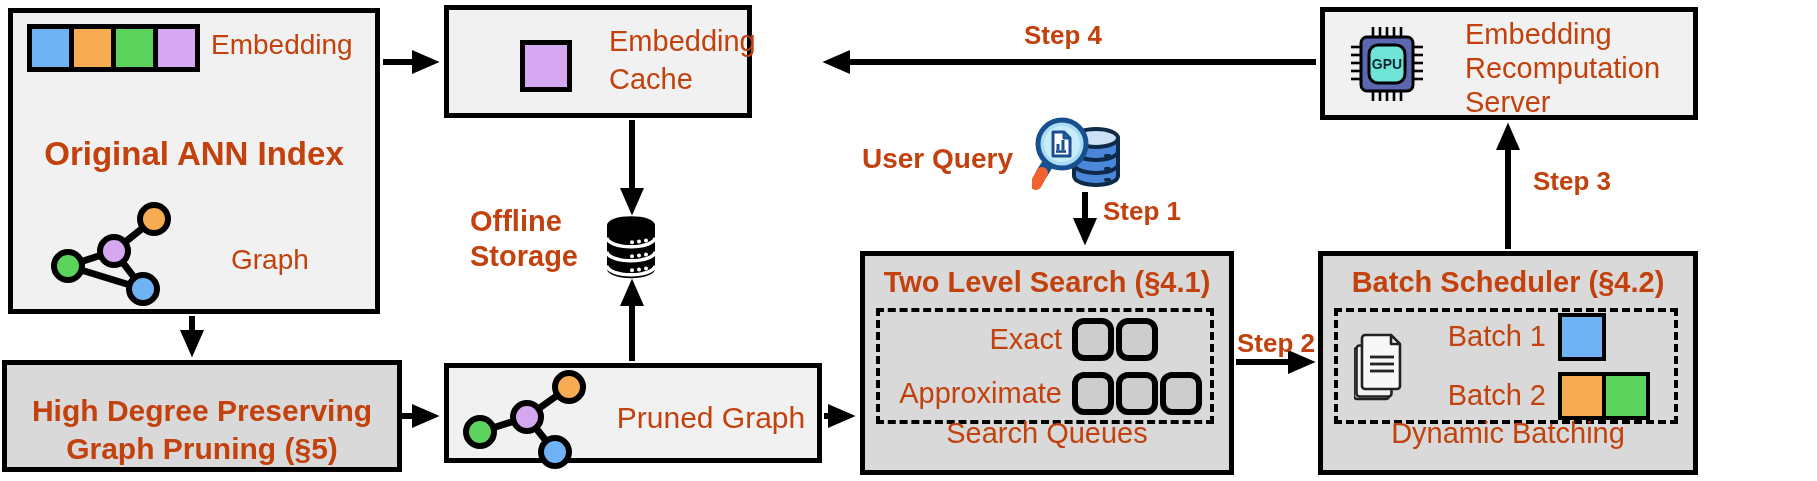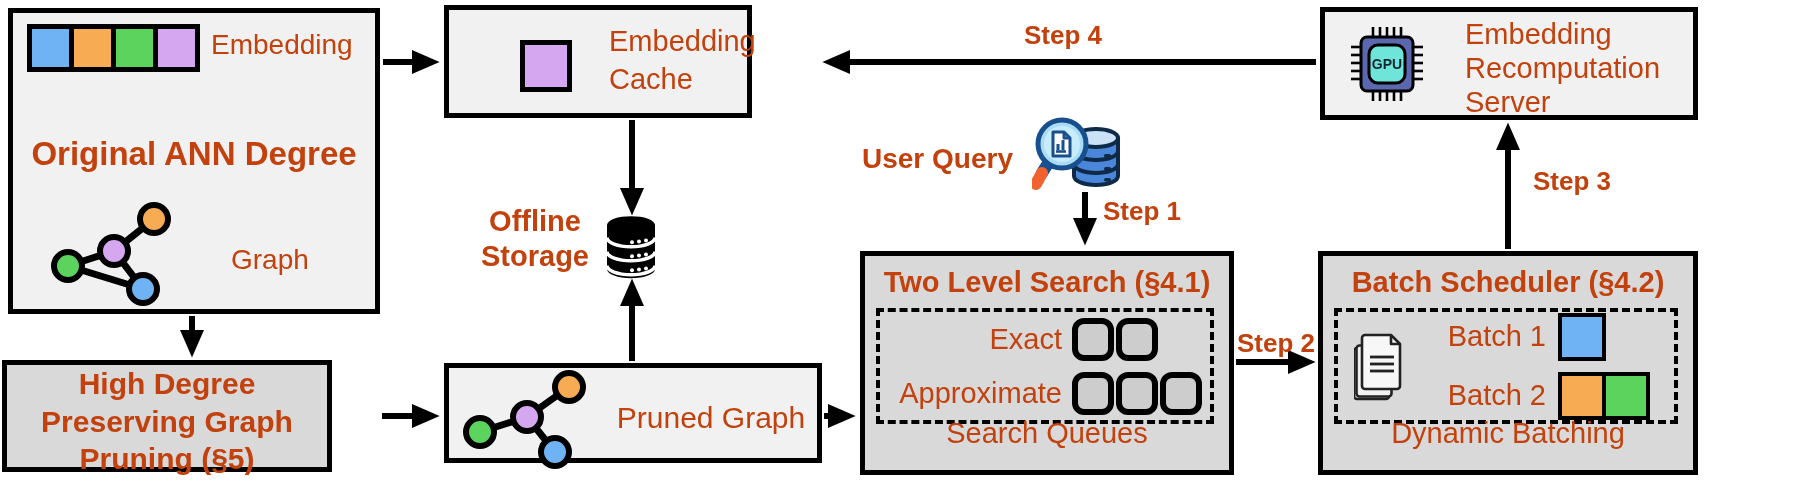--- a/index.html
+++ b/index.html
@@ -15,21 +15,21 @@
   
   #box-original{left:8px;top:8px;width:372px;height:306px;}
   .emb-frame{position:absolute;left:14px;top:11px;background:#000;padding:5px;display:flex;gap:5px;}
   .emb-sq{width:37px;height:38px;}
   .emb-label{position:absolute;left:198px;top:16px;font-size:28px;}
   .oi-title{position:absolute;left:0;right:0;top:122px;text-align:center;font-size:33px;font-weight:bold;}
   .oi-graph{position:absolute;left:34px;top:182px;}
   .graph-label{position:absolute;left:218px;top:231px;font-size:28px;}
 
   
-  #box-pruning{left:2px;top:360px;width:330px;height:112px;display:flex;align-items:flex-start;justify-content:center;}
+  #box-pruning{left:2px;top:360px;width:400px;height:112px;display:flex;align-items:flex-end;justify-content:center;}
   #box-pruning .t{width:360px;text-align:center;font-size:30px;font-weight:bold;line-height:1.25;}
 
   
   #box-cache{left:444px;top:5px;width:308px;height:113px;}
   .cache-sq{position:absolute;left:71px;top:30px;width:42px;height:42px;border:5px solid #000;}
   .cache-label{position:absolute;left:160px;top:13px;width:185px;font-size:29px;line-height:1.3;}
 
   
   #box-pruned{left:444px;top:363px;width:378px;height:100px;}
   .pg-graph{position:absolute;left:6px;top:-2px;}
@@ -55,21 +55,21 @@
   .b-frame{background:#000;padding:4px;display:flex;gap:4px;}
   .b-sq{width:40px;height:40px;}
 
   
   #box-server{left:1320px;top:7px;width:378px;height:113px;}
   .chip-wrap{position:absolute;left:24px;top:11px;}
   .server-label{position:absolute;left:140px;top:5px;width:220px;font-size:29px;line-height:1.18;}
 
   
   .float-label{position:absolute;font-weight:bold;}
-  #offline-label{left:470px;top:204px;width:130px;text-align:center;font-size:29px;line-height:1.2;}
+  #offline-label{left:470px;top:204px;width:130px;text-align:left;font-size:29px;line-height:1.2;}
   #db-icon{position:absolute;left:604px;top:215px;}
   #uq-label{left:862px;top:143px;font-size:28px;}
   #query-icon{position:absolute;left:1032px;top:112px;}
   .step{position:absolute;font-weight:bold;font-size:26px;}
   #step1{left:1103px;top:196px;}
   #step2{left:1237px;top:328px;}
   #step3{left:1518px;top:166px;margin-left:15px;}
   #step4{left:1018px;top:20px;width:90px;text-align:center;}
 </style>
 </head>
@@ -96,21 +96,21 @@
   </svg>
 
   <div class="box light" id="box-original">
     <div class="emb-frame">
       <div class="emb-sq" style="background-color: rgb(111, 179, 244);"></div>
       <div class="emb-sq" style="background-color: rgb(247, 171, 82);"></div>
       <div class="emb-sq" style="background-color: rgb(91, 211, 92);"></div>
       <div class="emb-sq" style="background-color: rgb(212, 167, 240);"></div>
     </div>
     <div class="emb-label">Embedding</div>
-    <div class="oi-title">Original ANN Degree</div>
+    <div class="oi-title">Original ANN Index</div>
     <svg class="oi-graph" width="132" height="112" viewBox="0 0 132 112">
       <g stroke="#000" stroke-width="7">
         <line x1="21" y1="71" x2="67" y2="56"></line>
         <line x1="67" y1="56" x2="107" y2="24"></line>
         <line x1="67" y1="56" x2="96" y2="94"></line>
         <line x1="21" y1="71" x2="96" y2="94"></line>
       </g>
       <g stroke="#000" stroke-width="6">
         <circle cx="107" cy="24" r="14" fill="#F7AB52"></circle>
         <circle cx="67" cy="56" r="14" fill="#D4A7F0"></circle>

